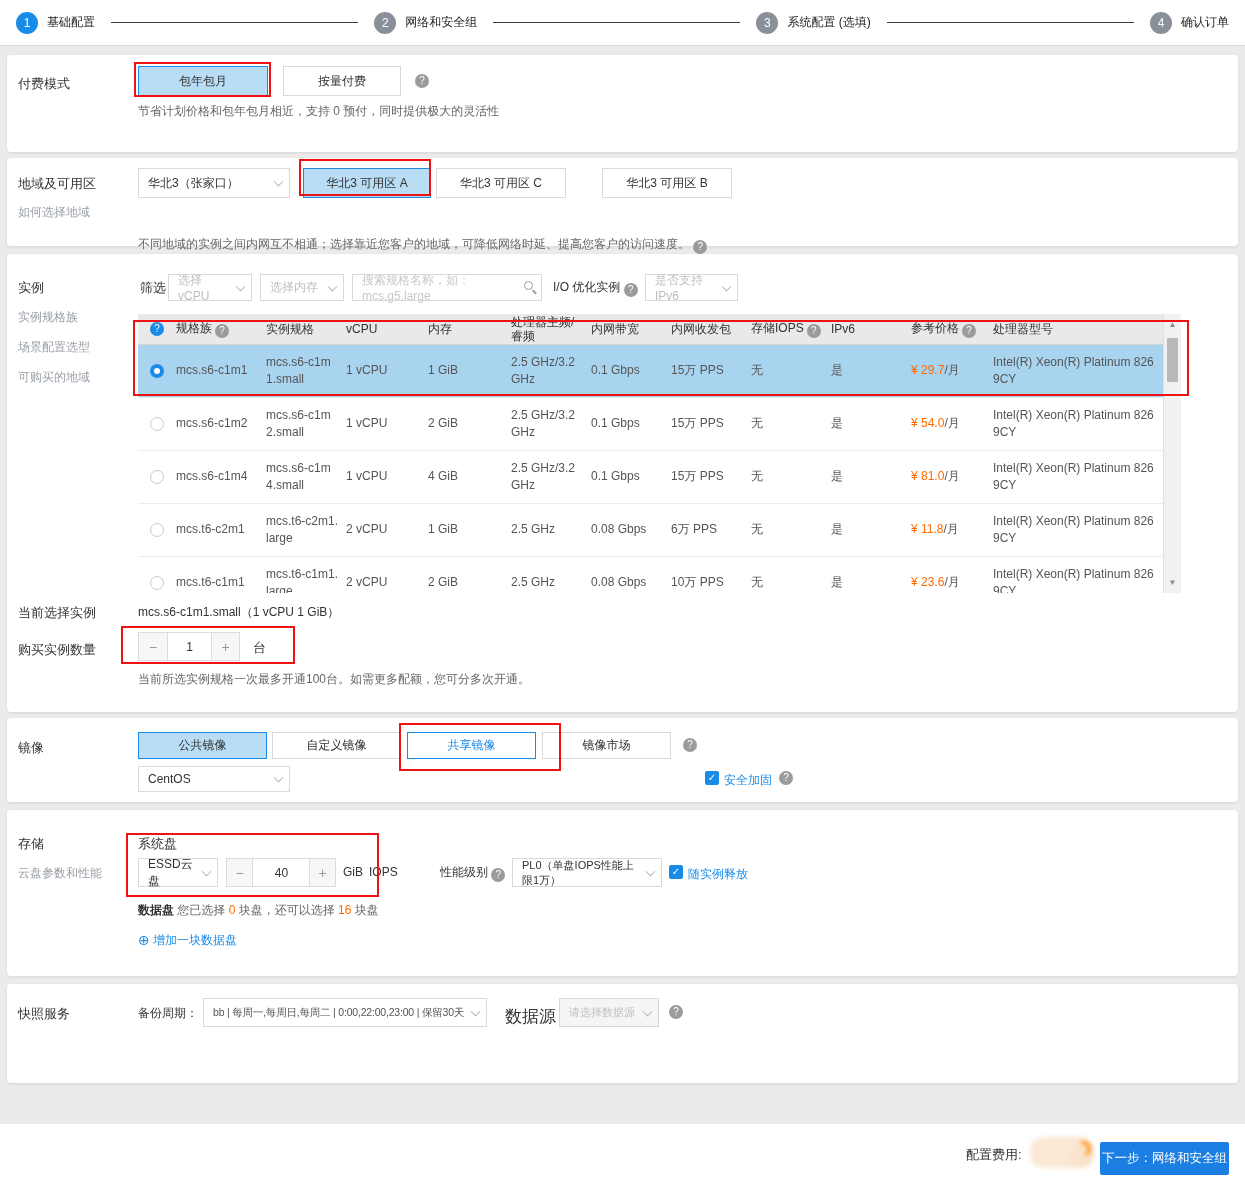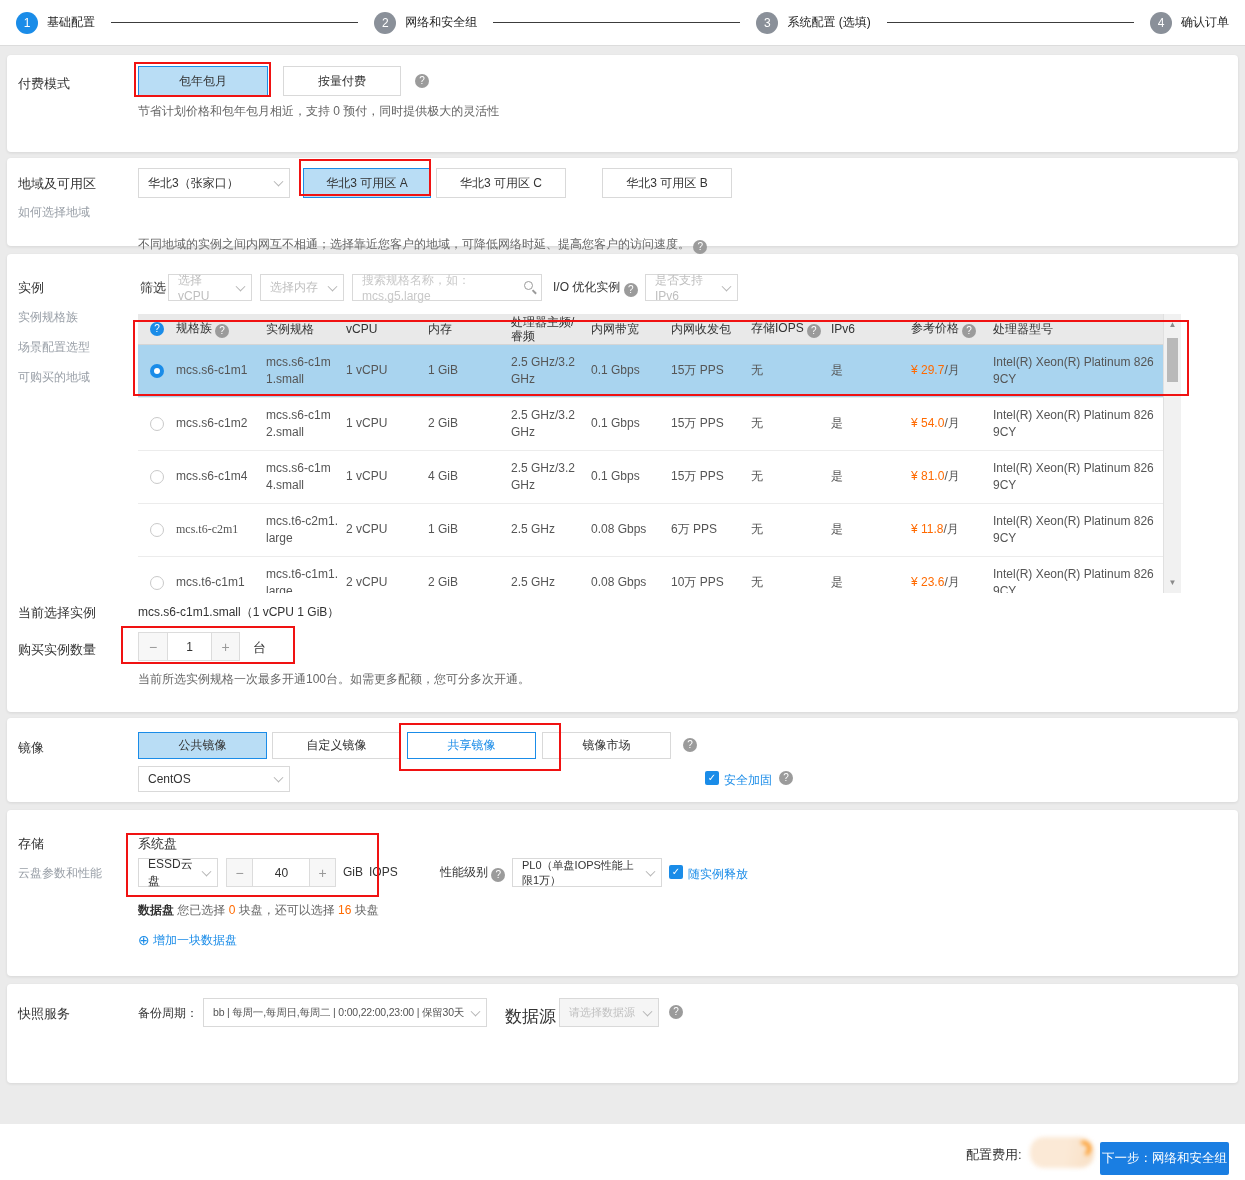--- a/index.html
+++ b/index.html
@@ -236,21 +236,21 @@
             <div class="cell" style="width: 80px;">15万 PPS</div>
             <div class="cell" style="width: 80px;">无</div>
             <div class="cell" style="width: 80px;">是</div>
             <div class="cell" style="width: 82px;"><span class="price">¥ 81.0</span><span>/月</span></div>
             <div class="cell" style="width: 169px;">Intel(R) Xeon(R) Platinum 8269CY</div>
           </div>
           <div class="trow">
             <div class="cell radio-cell">
               <span class="radio"></span>
             </div>
-            <div class="cell" style="width: 90px; font-family: Liberation Serif, serif;">mcs.t6-c2m1</div>
+            <div class="cell" style="width: 90px;">mcs.t6-c2m1</div>
             <div class="cell" style="width: 80px;">mcs.t6-c2m1.large</div>
             <div class="cell" style="width: 82px;">2 vCPU</div>
             <div class="cell" style="width: 83px;">1 GiB</div>
             <div class="cell" style="width: 80px;">2.5 GHz</div>
             <div class="cell" style="width: 80px;">0.08 Gbps</div>
             <div class="cell" style="width: 80px;">6万 PPS</div>
             <div class="cell" style="width: 80px;">无</div>
             <div class="cell" style="width: 80px;">是</div>
             <div class="cell" style="width: 82px;"><span class="price">¥ 11.8</span><span>/月</span></div>
             <div class="cell" style="width: 169px;">Intel(R) Xeon(R) Platinum 8269CY</div>

